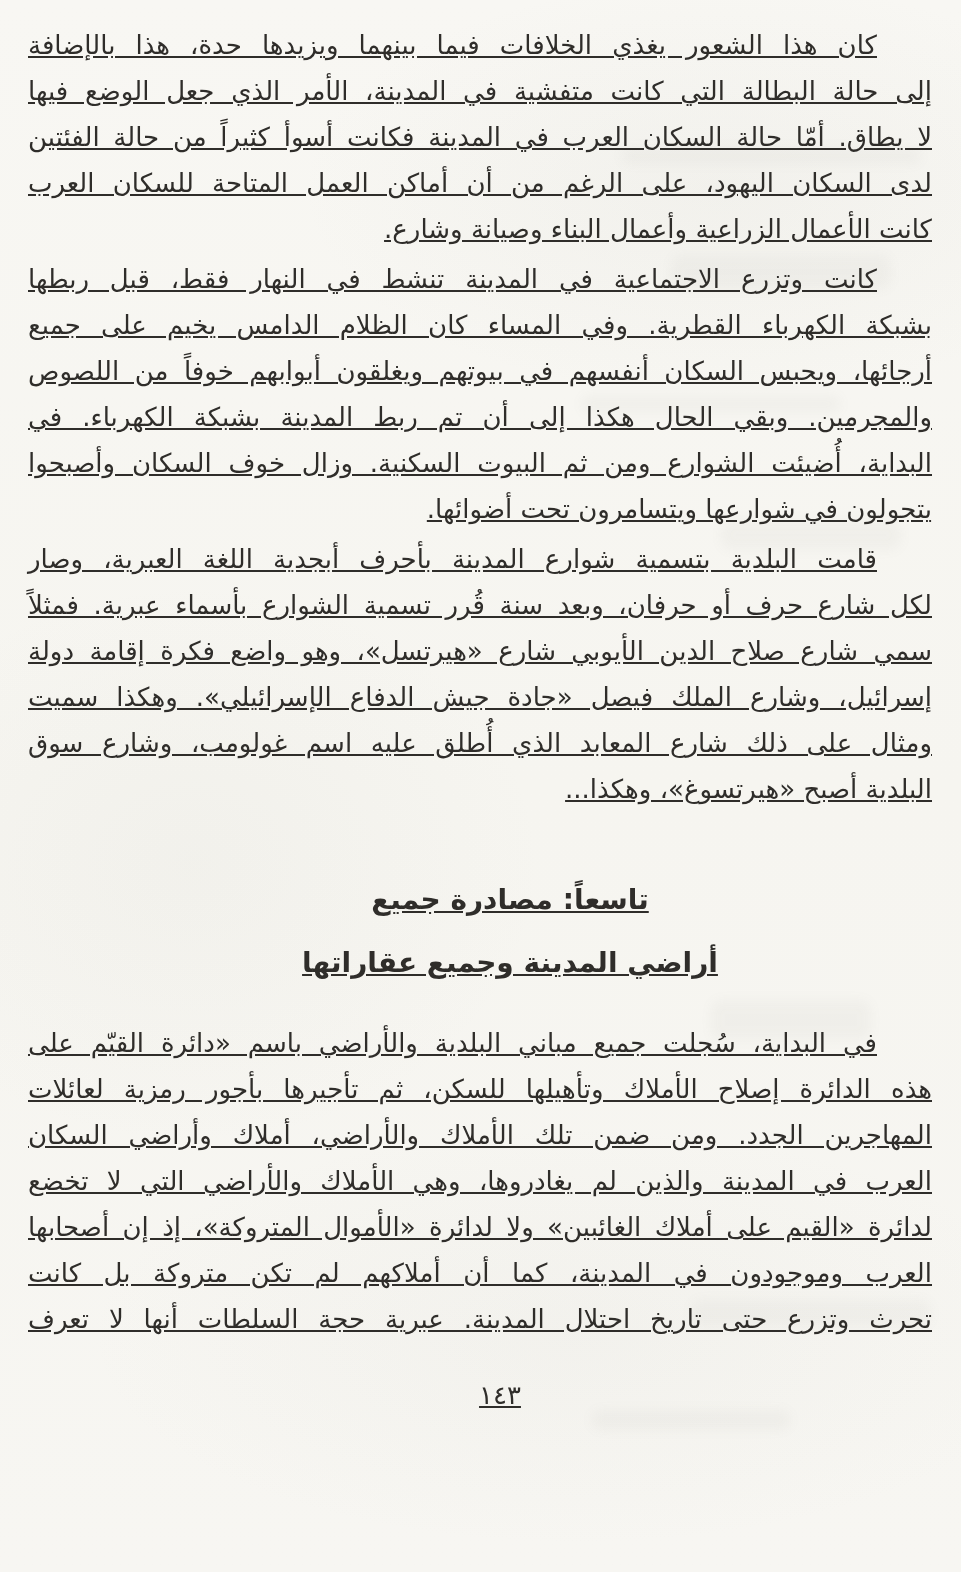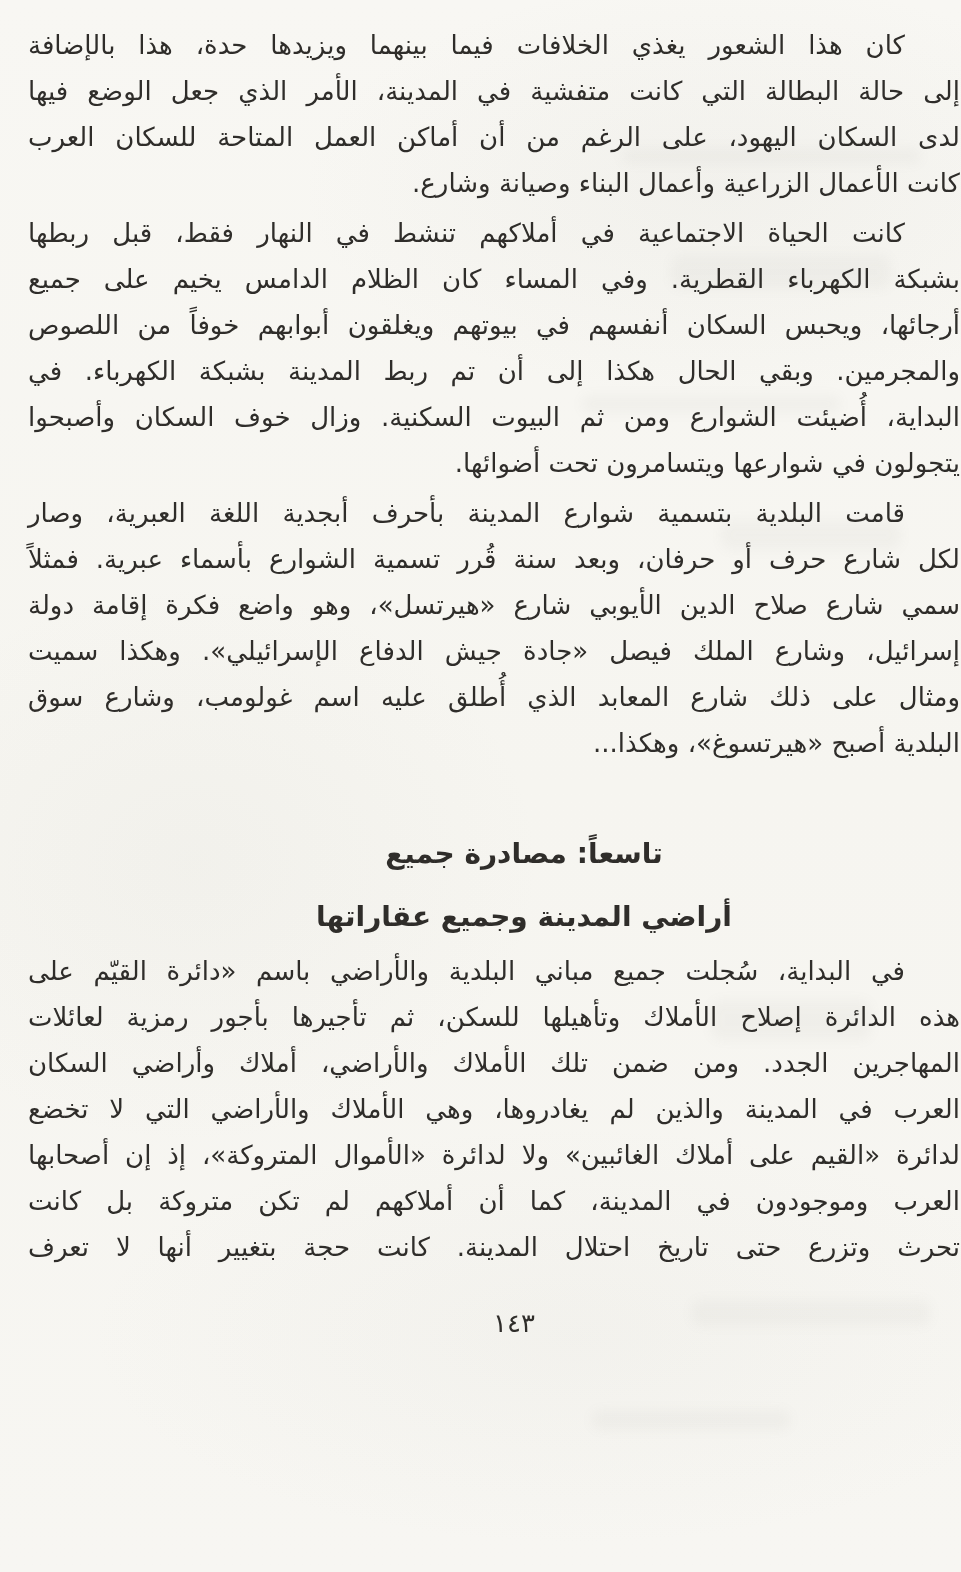--- a/index.html
+++ b/index.html
@@ -16,22 +16,23 @@
       radial-gradient(ellipse 500px 400px at 20% 55%, rgba(190,190,182,0.08), rgba(190,190,182,0) 70%),
       radial-gradient(ellipse 700px 300px at 60% 85%, rgba(190,190,182,0.08), rgba(190,190,182,0) 70%),
       linear-gradient(180deg, #f8f7f3 0%, #f6f5f0 50%, #f7f6f2 100%);
     font-family: "DejaVu Sans", sans-serif;
     color: #2f2d2a;
     direction: rtl;
   }
   .page-body {
     position: absolute;
     top: 22px;
-    right: 1px;
+    right: 29px;
     left: 28px;
+    text-decoration: underline;
   }
   .para { margin: 0; padding: 0; }
   .para + .para { margin-top: 4px; }
   .line {
     height: 46px;
     line-height: 46px;
     font-size: 26px;
     letter-spacing: 0.2px;
     text-align: justify;
     text-align-last: justify;
@@ -45,21 +46,21 @@
     text-align: center;
   }
   .section-heading .h-line {
     height: 63px;
     line-height: 63px;
     font-size: 28px;
     font-weight: bold;
     text-align: center;
     text-align-last: center;
   }
-  .section-para { }
+  .section-para { margin-top: 26px; }
   .page-number {
     margin-top: 38px;
     text-align: center;
     text-align-last: center;
     font-size: 26px;
     letter-spacing: 2px;
     transform: translateX(20px); 
   }
   
   .artifact {
@@ -87,26 +88,27 @@
 <div class="artifact a4"></div>
 <div class="artifact a5"></div>
 <div class="artifact a6"></div>
 <div class="artifact a7"></div>
 
 <div class="page-body">
 
   <div class="para">
     <div class="line first">كان هذا الشعور يغذي الخلافات فيما بينهما ويزيدها حدة، هذا بالإضافة</div>
     <div class="line">إلى حالة البطالة التي كانت متفشية في المدينة، الأمر الذي جعل الوضع فيها</div>
+    <div class="line">لا يطاق. أمّا حالة السكان العرب في المدينة فكانت أسوأ كثيراً من حالة الفئتين</div>
     <div class="line">لدى السكان اليهود، على الرغم من أن أماكن العمل المتاحة للسكان العرب</div>
     <div class="line last">كانت الأعمال الزراعية وأعمال البناء وصيانة وشارع.</div>
   </div>
 
   <div class="para">
-    <div class="line first">كانت الحياة الاجتماعية في أملاكهم تنشط في النهار فقط، قبل ربطها</div>
+    <div class="line first">كانت وتزرع الاجتماعية في المدينة تنشط في النهار فقط، قبل ربطها</div>
     <div class="line">بشبكة الكهرباء القطرية. وفي المساء كان الظلام الدامس يخيم على جميع</div>
     <div class="line">أرجائها، ويحبس السكان أنفسهم في بيوتهم ويغلقون أبوابهم خوفاً من اللصوص</div>
     <div class="line">والمجرمين. وبقي الحال هكذا إلى أن تم ربط المدينة بشبكة الكهرباء. في</div>
     <div class="line">البداية، أُضيئت الشوارع ومن ثم البيوت السكنية. وزال خوف السكان وأصبحوا</div>
     <div class="line last">يتجولون في شوارعها ويتسامرون تحت أضوائها.</div>
   </div>
 
   <div class="para">
     <div class="line first">قامت البلدية بتسمية شوارع المدينة بأحرف أبجدية اللغة العبرية، وصار</div>
     <div class="line">لكل شارع حرف أو حرفان، وبعد سنة قُرر تسمية الشوارع بأسماء عبرية. فمثلاً</div>
@@ -121,18 +123,18 @@
     <div class="h-line">أراضي المدينة وجميع عقاراتها</div>
   </div>
 
   <div class="para section-para">
     <div class="line first">في البداية، سُجلت جميع مباني البلدية والأراضي باسم «دائرة القيّم على</div>
     <div class="line">هذه الدائرة إصلاح الأملاك وتأهيلها للسكن، ثم تأجيرها بأجور رمزية لعائلات</div>
     <div class="line">المهاجرين الجدد. ومن ضمن تلك الأملاك والأراضي، أملاك وأراضي السكان</div>
     <div class="line">العرب في المدينة والذين لم يغادروها، وهي الأملاك والأراضي التي لا تخضع</div>
     <div class="line">لدائرة «القيم على أملاك الغائبين» ولا لدائرة «الأموال المتروكة»، إذ إن أصحابها</div>
     <div class="line">العرب وموجودون في المدينة، كما أن أملاكهم لم تكن متروكة بل كانت</div>
-    <div class="line">تحرث وتزرع حتى تاريخ احتلال المدينة. كانت حجة بتغيير أنها لا تعرف</div>
+    <div class="line">تحرث وتزرع حتى تاريخ احتلال المدينة. عبرية حجة السلطات أنها لا تعرف</div>
   </div>
 
   <div class="page-number">١٤٣</div>
 
 </div>
 
 </body></html>

